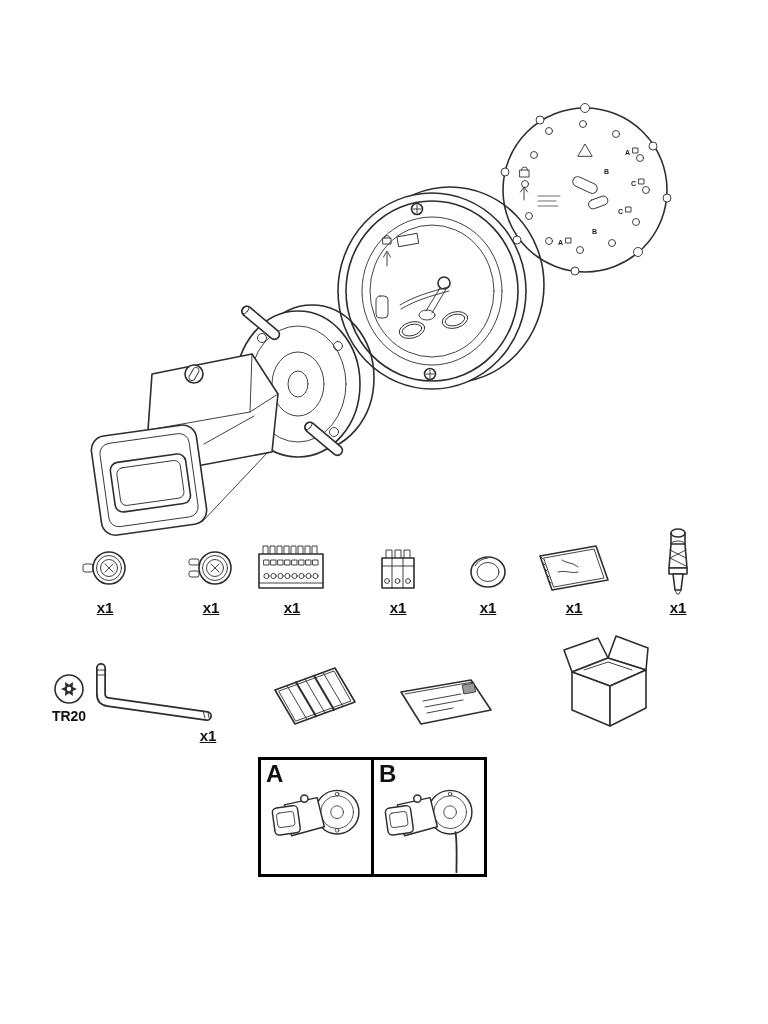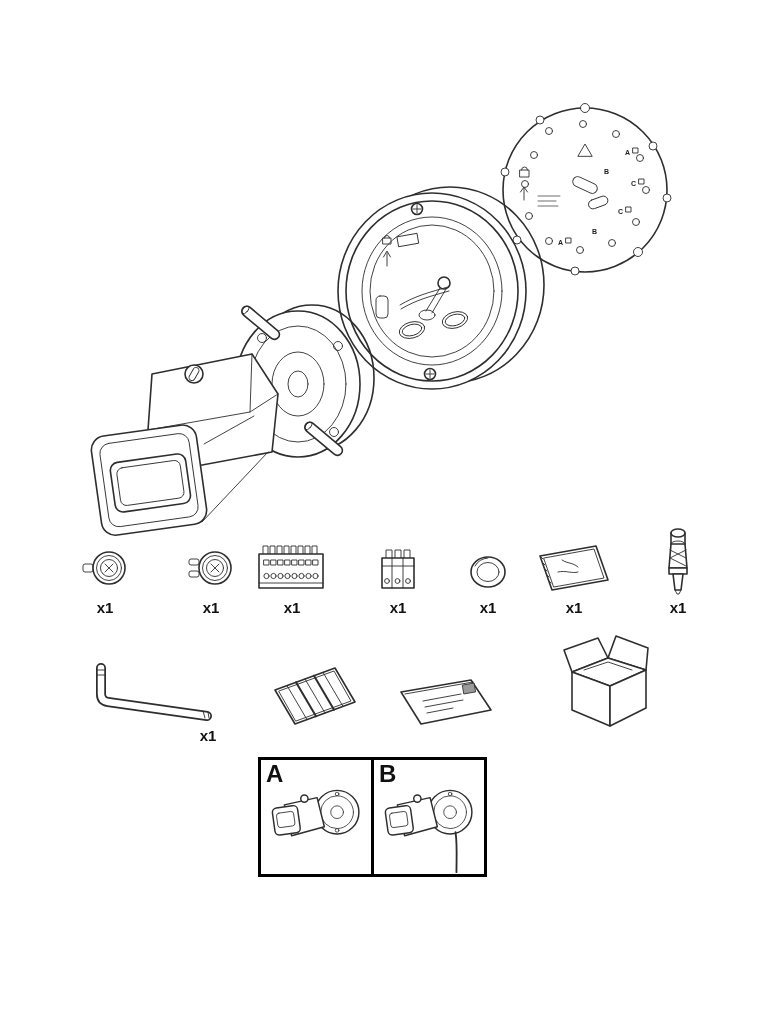--- a/index.html
+++ b/index.html
@@ -8,21 +8,21 @@
   .abs{position:absolute;}
   svg{display:block;}
   svg text{font-family:"Liberation Sans", sans-serif;}
   .ln  {fill:none;stroke:#2e2e2e;stroke-width:1.6;stroke-linejoin:round;stroke-linecap:round;}
   .lnf {fill:#ffffff;stroke:#2e2e2e;stroke-width:1.6;stroke-linejoin:round;stroke-linecap:round;}
   .thin {fill:none;stroke:#2e2e2e;stroke-width:0.9;stroke-linejoin:round;stroke-linecap:round;}
   .thinf{fill:#ffffff;stroke:#2e2e2e;stroke-width:0.9;stroke-linejoin:round;}
   .dark{fill:#2e2e2e;stroke:none;}
   .svgtxt{font-size:7px;font-weight:700;fill:#222;}
   .item{position:absolute;display:flex;flex-direction:column;align-items:center;justify-content:flex-end;}
-  .qty{font-weight:700;font-size:15px;color:#101010;margin-top:3px;text-align:center;}
+  .qty{font-weight:700;font-size:15px;color:#101010;margin-top:3px;text-align:center;text-decoration:underline;}
   .torxlabel{font-weight:700;font-size:14px;color:#101010;margin-top:2px;}
   .panelbox{position:absolute;left:258px;top:757px;width:229px;height:120px;border:3px solid #000;
             display:flex;box-sizing:border-box;background:#fff;}
   .panelcell{flex:1;position:relative;overflow:hidden;}
   .panelcell + .panelcell{border-left:3px solid #000;}
   .letter{position:absolute;left:5px;top:1px;font-weight:700;font-size:24px;color:#101010;line-height:1.1;}
 </style>
 </head>
 <body>
 
@@ -269,20 +269,28 @@
       <ellipse class="thin" cx="18" cy="20" rx="7" ry="3"></ellipse>
       <path class="lnf" d="M11,20 L9,44 L27,44 L25,20 Z"></path>
       <path class="thin" d="M10,26 L26,34 M26,26 L10,34 M10,34 L26,42"></path>
       <rect class="lnf" x="9" y="44" width="18" height="6"></rect>
       <path class="lnf" d="M13,50 L15,66 L21,66 L23,50 Z"></path>
       <path class="thin" d="M15,66 L17,70 L19,70 L21,66"></path>
     </svg>
     <div class="qty">x1</div>
   </div>
 
+  <div class="item" style="left:34px;top:672px;width:70px;height:52px">
+    <svg width="34" height="34" viewBox="0 0 34 34">
+      <circle class="lnf" cx="17" cy="17" r="14"></circle>
+      <polygon class="dark" points="25,17 20.64,19.1 21,23.93 17,21.2 13,23.93 13.36,19.1 9,17 13.36,14.9 13,10.07 17,12.8 21,10.07 20.64,14.9"></polygon>
+      <circle cx="17" cy="17" r="2.2" fill="#ffffff" stroke="none"></circle>
+    </svg>
+    <div class="torxlabel">TR20</div>
+  </div>
 
   <svg class="abs" style="left:85px;top:660px" width="145" height="75" viewBox="0 0 145 75">
     <path d="M16,8 L16,34 Q16,41 23,42 L122,56" fill="none" stroke="#2e2e2e" stroke-width="10" stroke-linecap="round" stroke-linejoin="round"></path>
     <path d="M16,8 L16,34 Q16,41 23,42 L122,56" fill="none" stroke="#ffffff" stroke-width="6.5" stroke-linecap="round" stroke-linejoin="round"></path>
     <path class="thin" d="M118,51 l2,7 M123,52 l1,6"></path>
     <path class="thin" d="M12,10 h8 M12,15 h8"></path>
   </svg>
   <div class="abs qty" style="left:188px;top:724px;width:40px">x1</div>
 
   <svg class="abs" style="left:265px;top:660px" width="100" height="70" viewBox="0 0 100 70">

